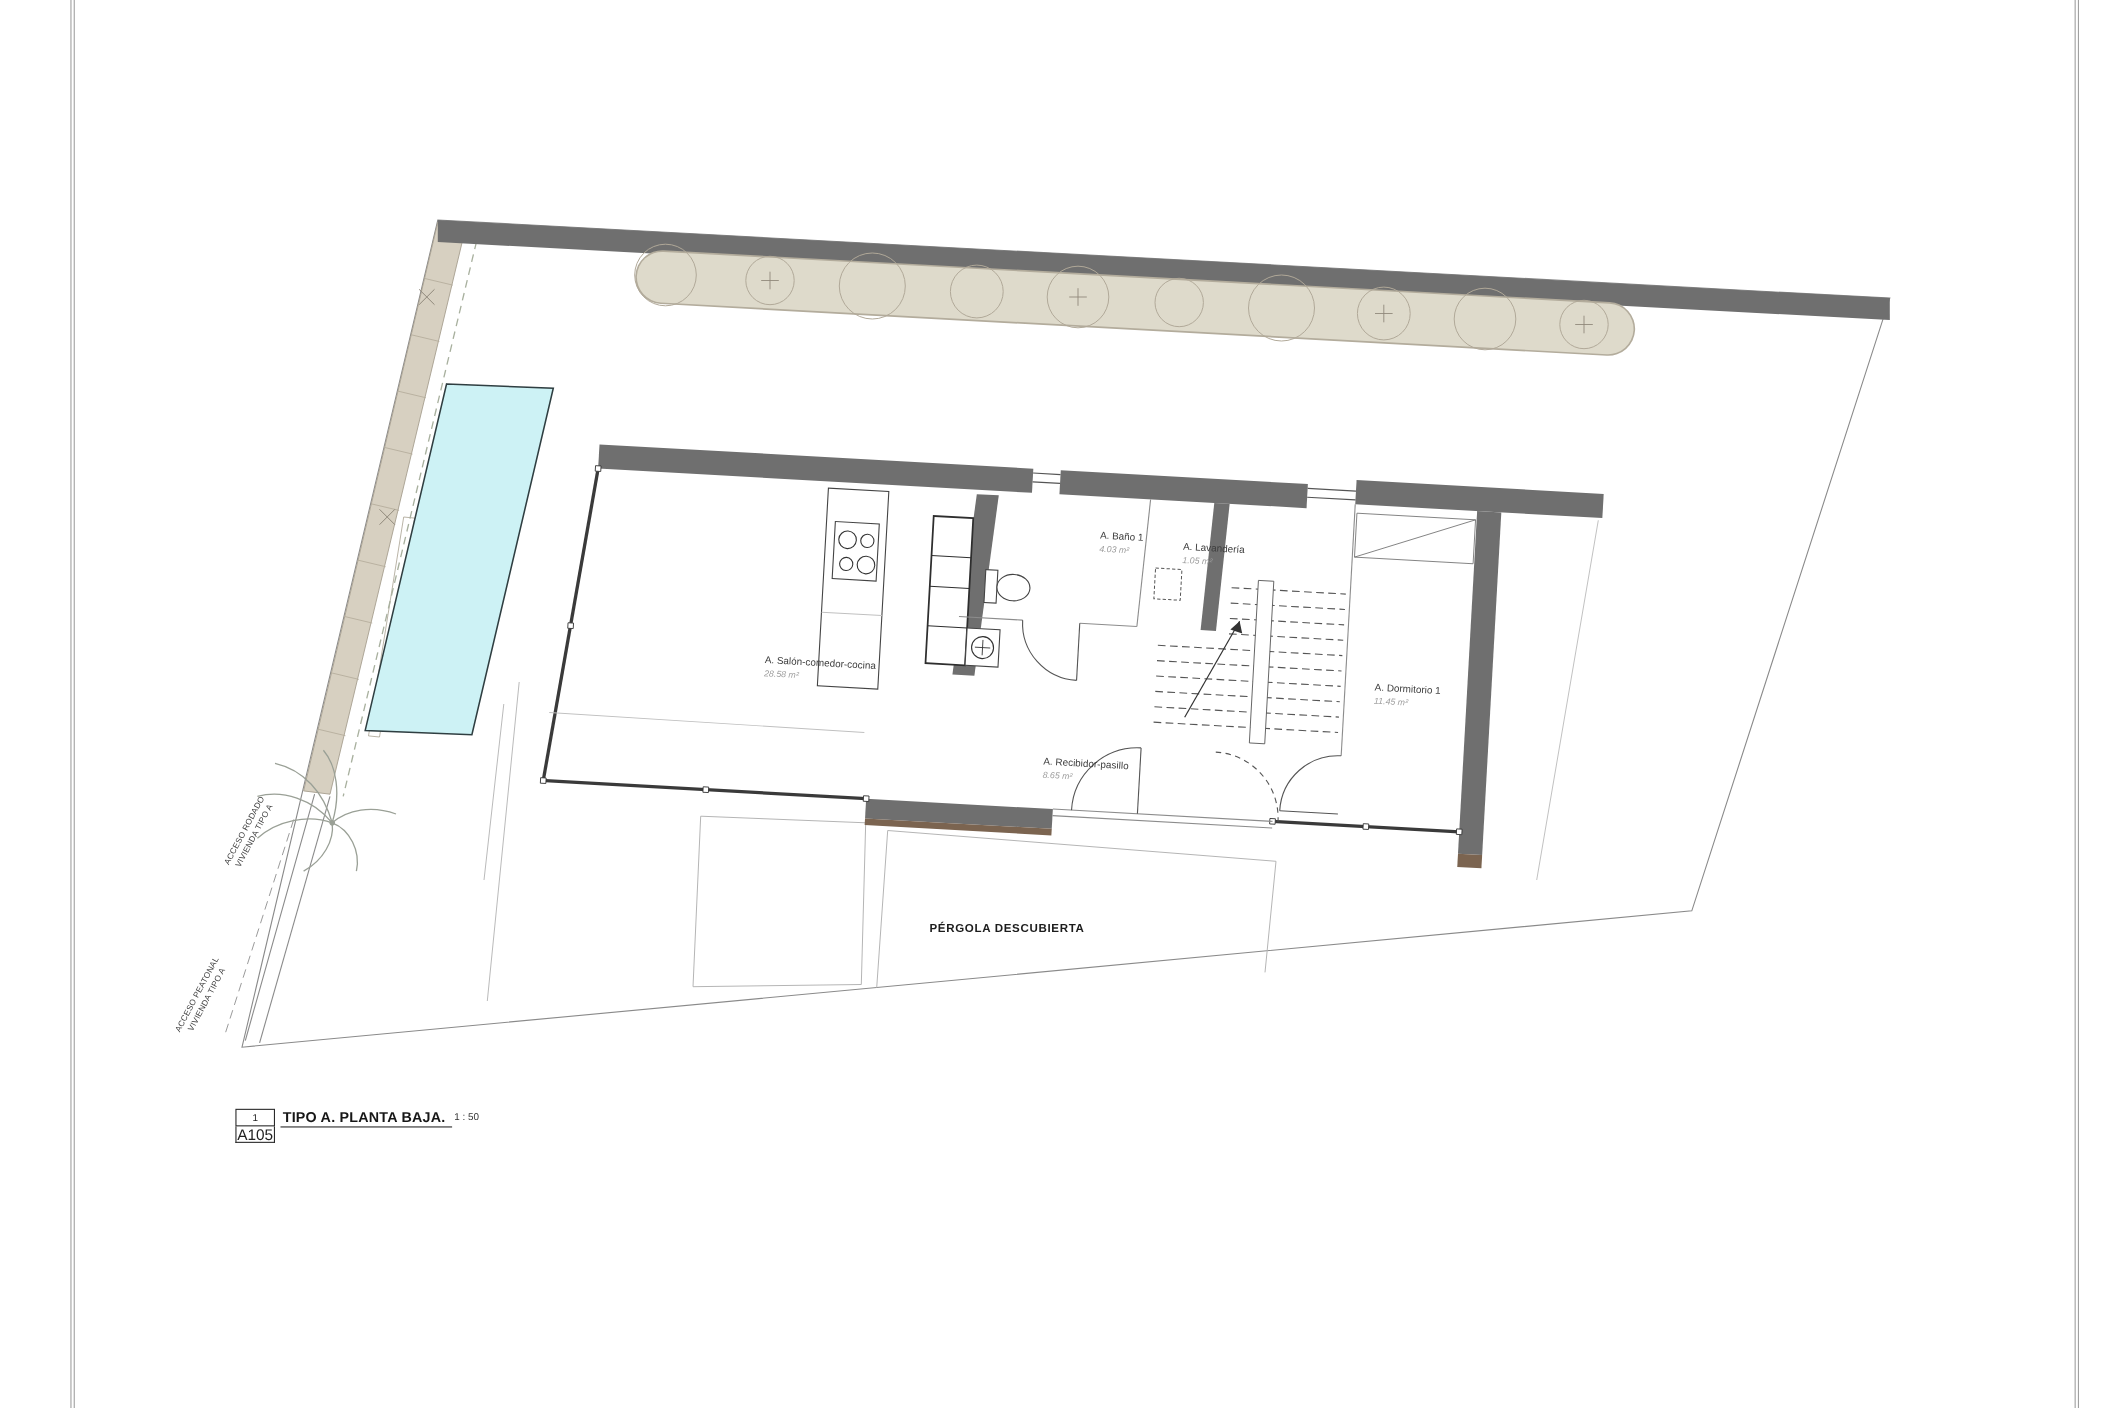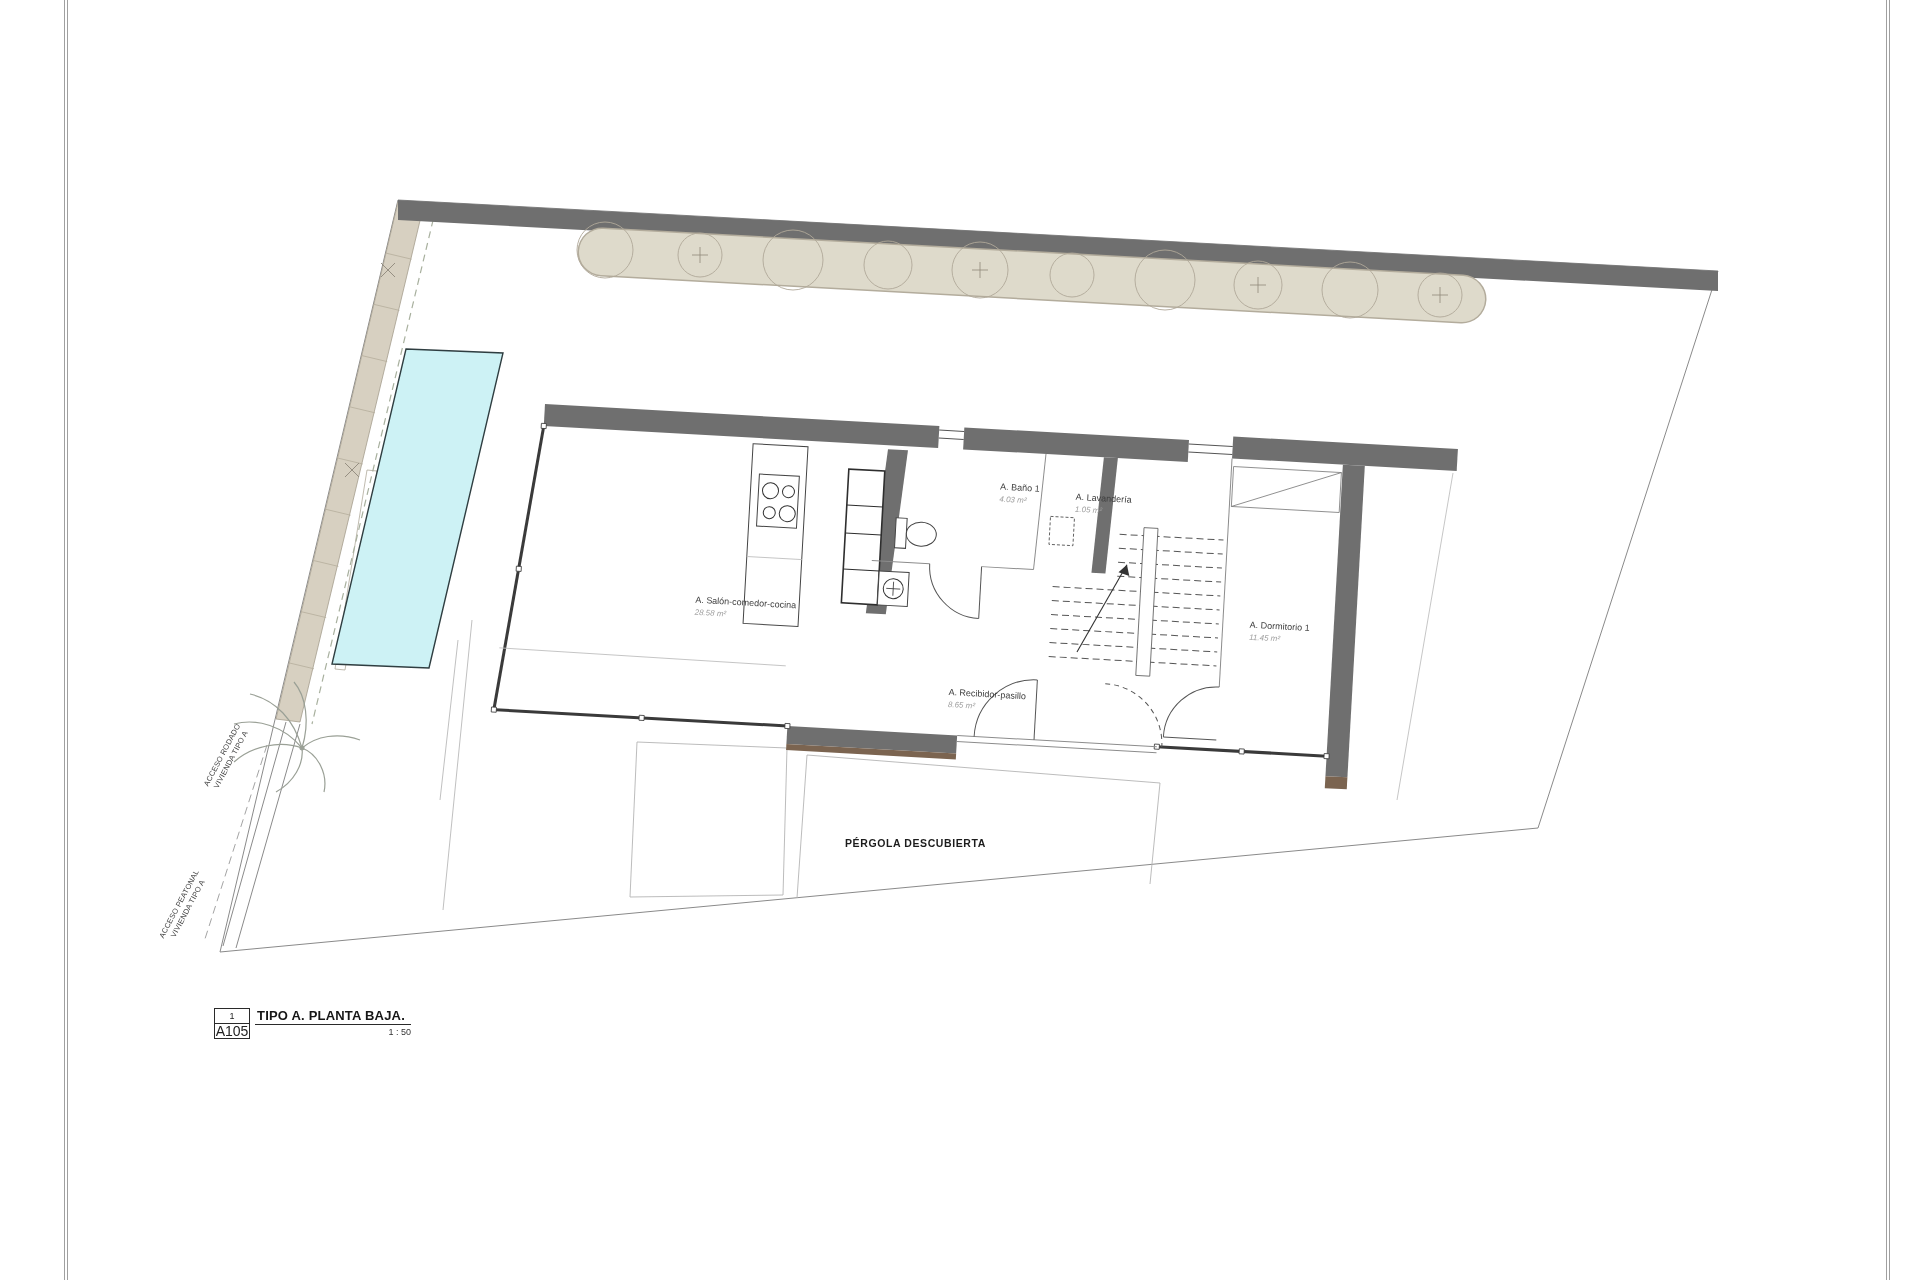--- a/index.html
+++ b/index.html
@@ -16,24 +16,24 @@
   .fixline{stroke:#444;stroke-width:1;fill:#fff;}
   .doorarc{stroke:#555;stroke-width:1;fill:none;}
   .dashline{stroke:#555;stroke-width:1;fill:none;stroke-dasharray:7 4;}
   .node{fill:#fff;stroke:#333;stroke-width:.8;}
   
   .titleblock{position:absolute;left:214px;top:1008px;display:flex;align-items:flex-start;}
   .tb-boxes{display:flex;flex-direction:column;}
   .tb-cell{width:36px;height:16px;border:1px solid #2a2a2a;display:flex;align-items:center;
            justify-content:center;font-size:9px;color:#222;box-sizing:border-box;}
   .tb-cell + .tb-cell{border-top:none;height:15px;font-size:14px;}
-  .tb-right{margin-left:5px;display:flex;flex-direction:column;text-align:right;}
+  .tb-right{margin-left:5px;display:flex;flex-direction:row;text-align:right;}
   .tb-title{font-size:13px;font-weight:600;color:#161616;letter-spacing:.2px;
             border-bottom:1.3px solid #2a2a2a;padding:0 6px 1px 2px;}
-  .tb-scale{font-size:9px;color:#333;margin-top:2px;padding-left:2px;margin-left:36px;}
+  .tb-scale{font-size:9px;color:#333;margin-top:2px;padding-left:2px;}
 </style>
 </head>
 <body>
 
 <div class="page">
 <svg width="1920" height="1280" viewBox="0 0 1920 1280">
 
   <g stroke="#a0a0a0" stroke-width="1">
     <line x1="64.5" y1="0" x2="64.5" y2="1280"></line>
     <line x1="67.5" y1="0" x2="67.5" y2="1280"></line>

